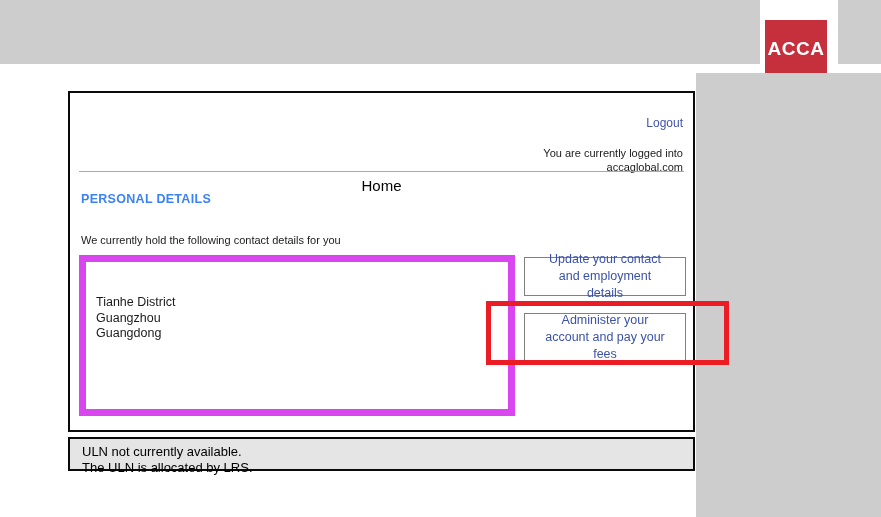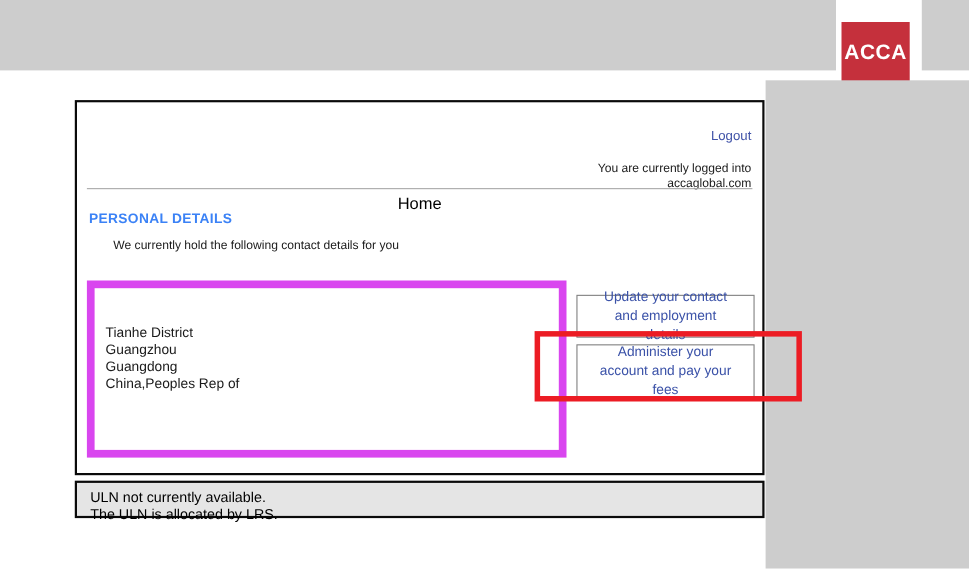--- a/index.html
+++ b/index.html
@@ -94,24 +94,23 @@
     position: absolute;
     top: 99px; left: 11px;
     font-size: 12.5px;
     font-weight: bold;
     color: #3b82f6;
     letter-spacing: 0.3px;
   }
 
   .intro-text {
     position: absolute;
-    top: 124px; left: 11px;
+    top: 141px; left: 11px;
     font-size: 11px;
     color: #1a1a1a;
-    margin-left: 22px;
   }
 
   .address-box {
     position: absolute;
     left: 9px; top: 162px;
     width: 436px; height: 161px;
     border: 7px solid #d946ef;
     background: #ffffff;
     padding: 33px 0 0 10px;
     font-size: 12.5px;
@@ -130,21 +129,21 @@
     font-family: "Liberation Sans", sans-serif;
     font-size: 12.5px;
     line-height: 17px;
     text-align: center;
     padding: 2px 14px;
     display: flex;
     align-items: center;
     justify-content: center;
     cursor: pointer;
   }
-  .btn-update { top: 164px; height: 39px; margin-top: 11px; }
+  .btn-update { top: 164px; height: 39px; }
   .btn-administer { top: 220px; height: 48px; }
 
   
   .highlight-annotation {
     position: absolute;
     left: 486px; top: 301px;
     width: 243px; height: 64px;
     border: 5px solid #ec1c24;
     background: transparent;
     z-index: 50;
@@ -189,21 +188,20 @@
   <div class="nav-home">Home</div>
 
   <div class="section-title">PERSONAL DETAILS</div>
 
   <div class="intro-text">We currently hold the following contact details for you</div>
 
   <div class="address-box">
     <div>Tianhe District</div>
     <div>Guangzhou</div>
     <div>Guangdong</div>
-    <div>China,Peoples Rep of</div>
   </div>
 
   <div class="side-button btn-update">
     <span>Update your contact and employment details</span>
   </div>
 
   <div class="side-button btn-administer">
     <span>Administer your account and pay your fees</span>
   </div>
 

